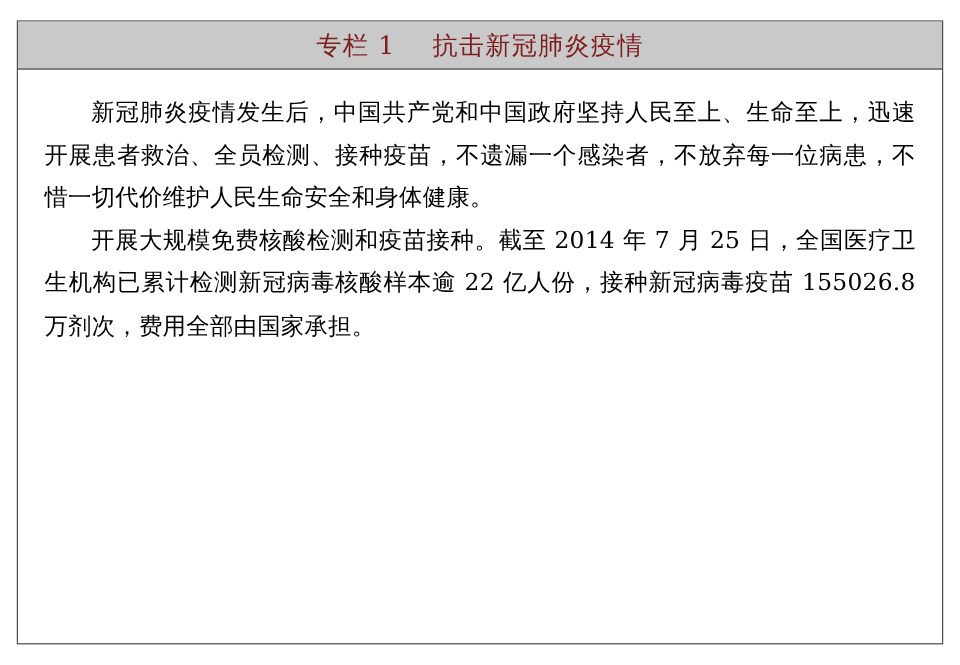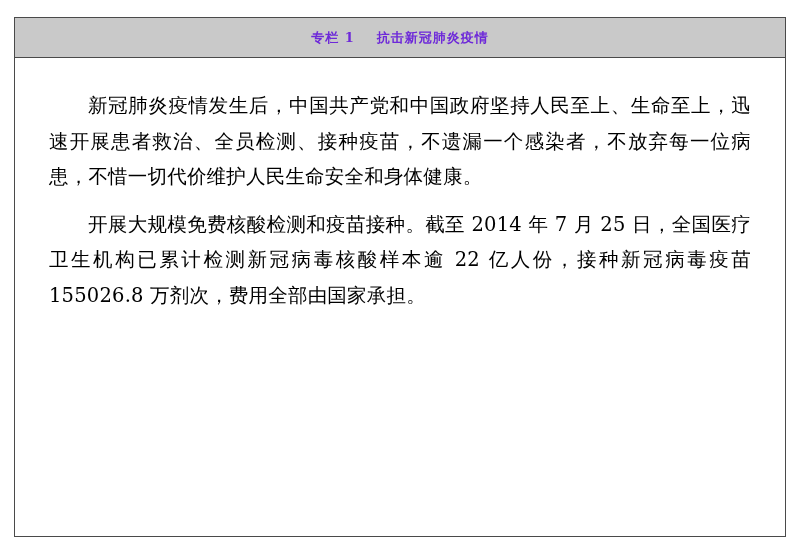--- a/index.html
+++ b/index.html
@@ -30,39 +30,39 @@
     height: 40px;
     background: #c9c9c9;
     border-bottom: 1px solid #4a4a4a;
     display: flex;
     align-items: center;
     justify-content: center;
     box-sizing: border-box;
   }
 
   .box-title {
-    font-size: 13px;
-    font-weight: bold;
+    font-size: 21px;
+    font-weight: normal;
     letter-spacing: 1px;
-    color: #6d28d9;
+    color: #7f1d1d;
     white-space: pre;
   }
 
   .box-body {
     padding: 18px 22px 10px 22px;
     box-sizing: border-box;
   }
 
   .para {
     font-size: 19.5px;
     line-height: 35.5px;
     text-align: justify;
     text-justify: inter-ideograph;
     text-indent: 2em;
-    margin: 12px;
+    margin: 0;
     letter-spacing: 0.2px;
   }
 </style>
 </head>
 <body>
 
 <div class="box">
   <div class="box-header">
     <div class="box-title">专栏 1    抗击新冠肺炎疫情</div>
   </div>

